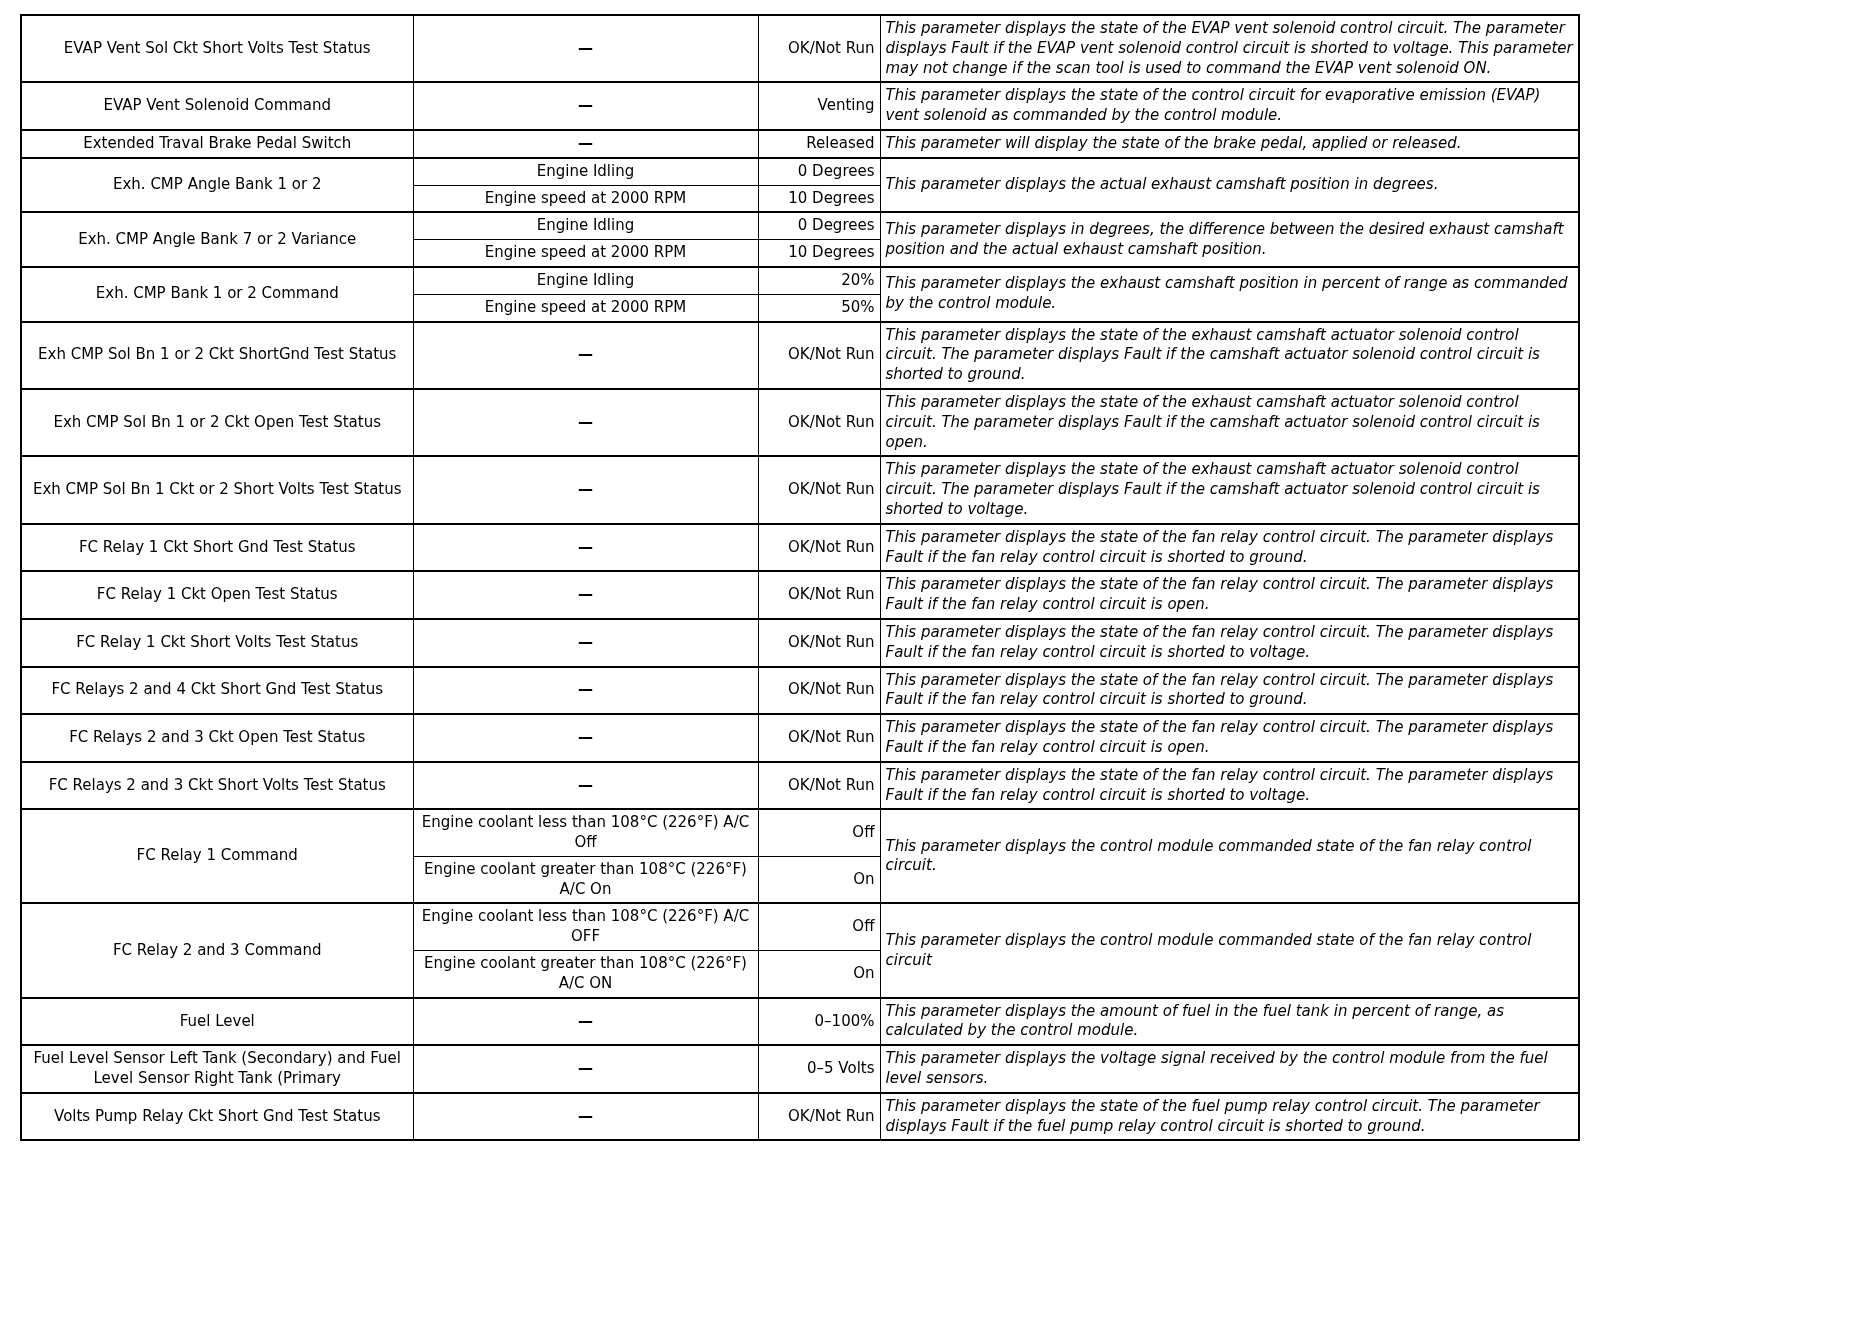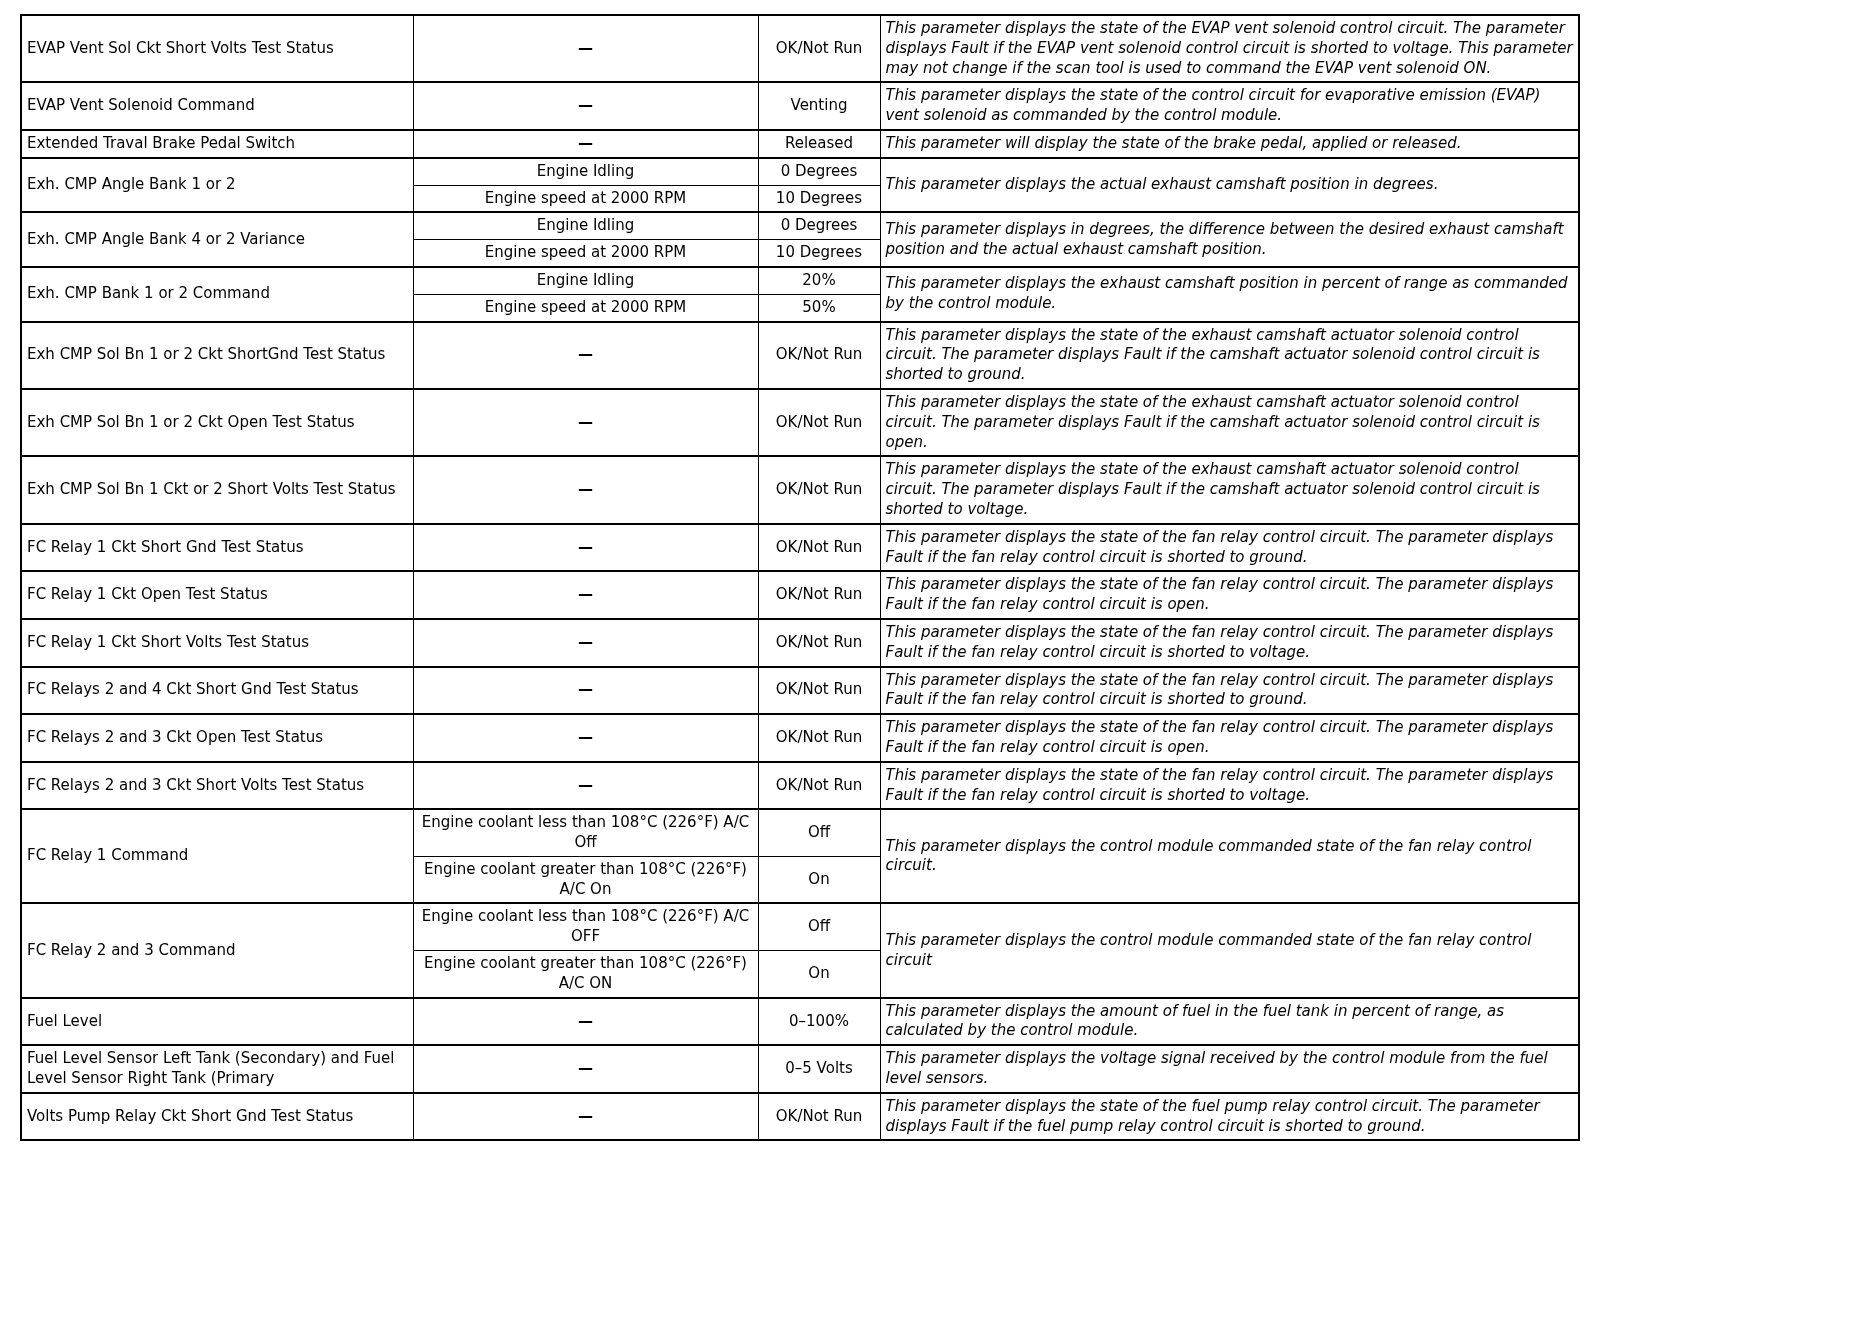--- a/index.html
+++ b/index.html
@@ -26,27 +26,27 @@
     border: 1px solid #000;
     font-size: 15px;
     line-height: 1.32;
     padding: 3px 5px;
     vertical-align: middle;
     word-wrap: break-word;
   }
   table.param-table tr.group-start td {
     border-top: 2px solid #000;
   }
-  td.param { text-align: left; }
+  td.param { text-align: center; }
   td.cond  { text-align: center; }
   td.cond.dash {
     text-align: center;
     font-weight: bold;
   }
-  td.value { text-align: center; margin-top: 16px; }
+  td.value { text-align: right; margin-top: 16px; }
   td.desc  { text-align: left; padding-left: 7px; font-style: italic; }
 </style>
 </head>
 <body>
 
 <div class="page">
   <table class="param-table">
     <colgroup>
       <col style="width:392px">
       <col style="width:345px">
@@ -76,21 +76,21 @@
           <td class="param" rowspan="2">Exh. CMP Angle Bank 1 or 2</td>
           <td class="cond">Engine Idling</td>
           <td class="value">0 Degrees</td>
           <td class="desc" rowspan="2">This parameter displays the actual exhaust camshaft position in degrees.</td>
         </tr>
         <tr>
           <td class="cond">Engine speed at 2000 RPM</td>
           <td class="value">10 Degrees</td>
         </tr>
         <tr class="group-start">
-          <td class="param" rowspan="2">Exh. CMP Angle Bank 4 or 2 Variance</td>
+          <td class="param" rowspan="2">Exh. CMP Angle Bank 7 or 2 Variance</td>
           <td class="cond">Engine Idling</td>
           <td class="value">0 Degrees</td>
           <td class="desc" rowspan="2">This parameter displays in degrees, the difference between the desired exhaust camshaft position and the actual exhaust camshaft position.</td>
         </tr>
         <tr>
           <td class="cond">Engine speed at 2000 RPM</td>
           <td class="value">10 Degrees</td>
         </tr>
         <tr class="group-start">
           <td class="param" rowspan="2">Exh. CMP Bank 1 or 2 Command</td>

